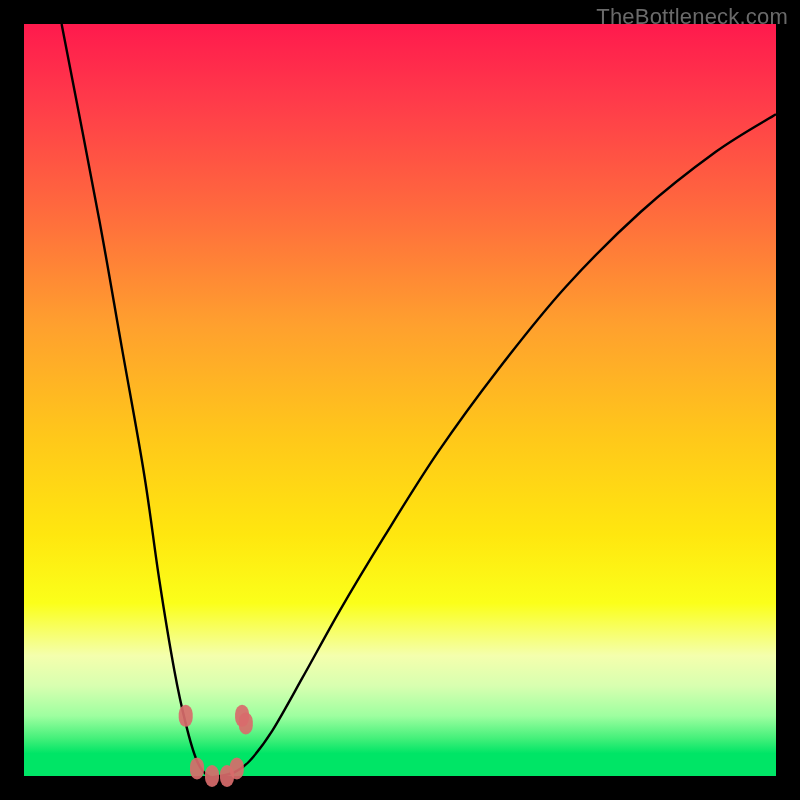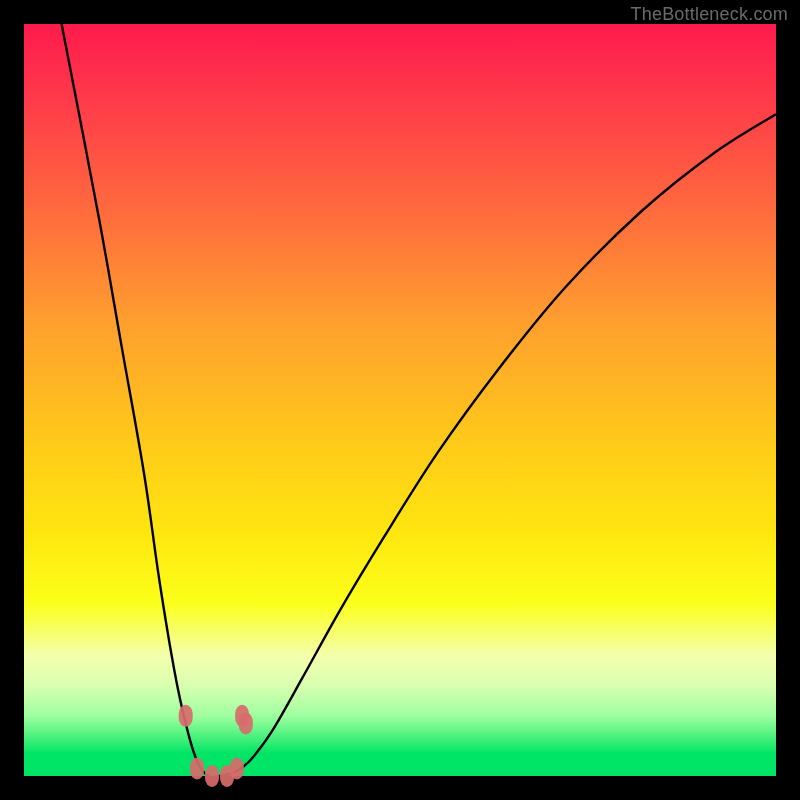--- a/index.html
+++ b/index.html
@@ -31,21 +31,21 @@
       #44f07a 95%,
       #00e566 97%,
       #00e566 100%
     );
   }
   .watermark {
     position: absolute;
     top: 4px;
     right: 12px;
     color: #6a6a6a;
-    font-size: 18px;
+    font-size: 22px;
     letter-spacing: 0.2px;
     font-weight: 500;
     user-select: none;
   }
   svg.curve {
     position: absolute;
     left: 0;
     top: 0;
     width: 752px;
     height: 752px;

